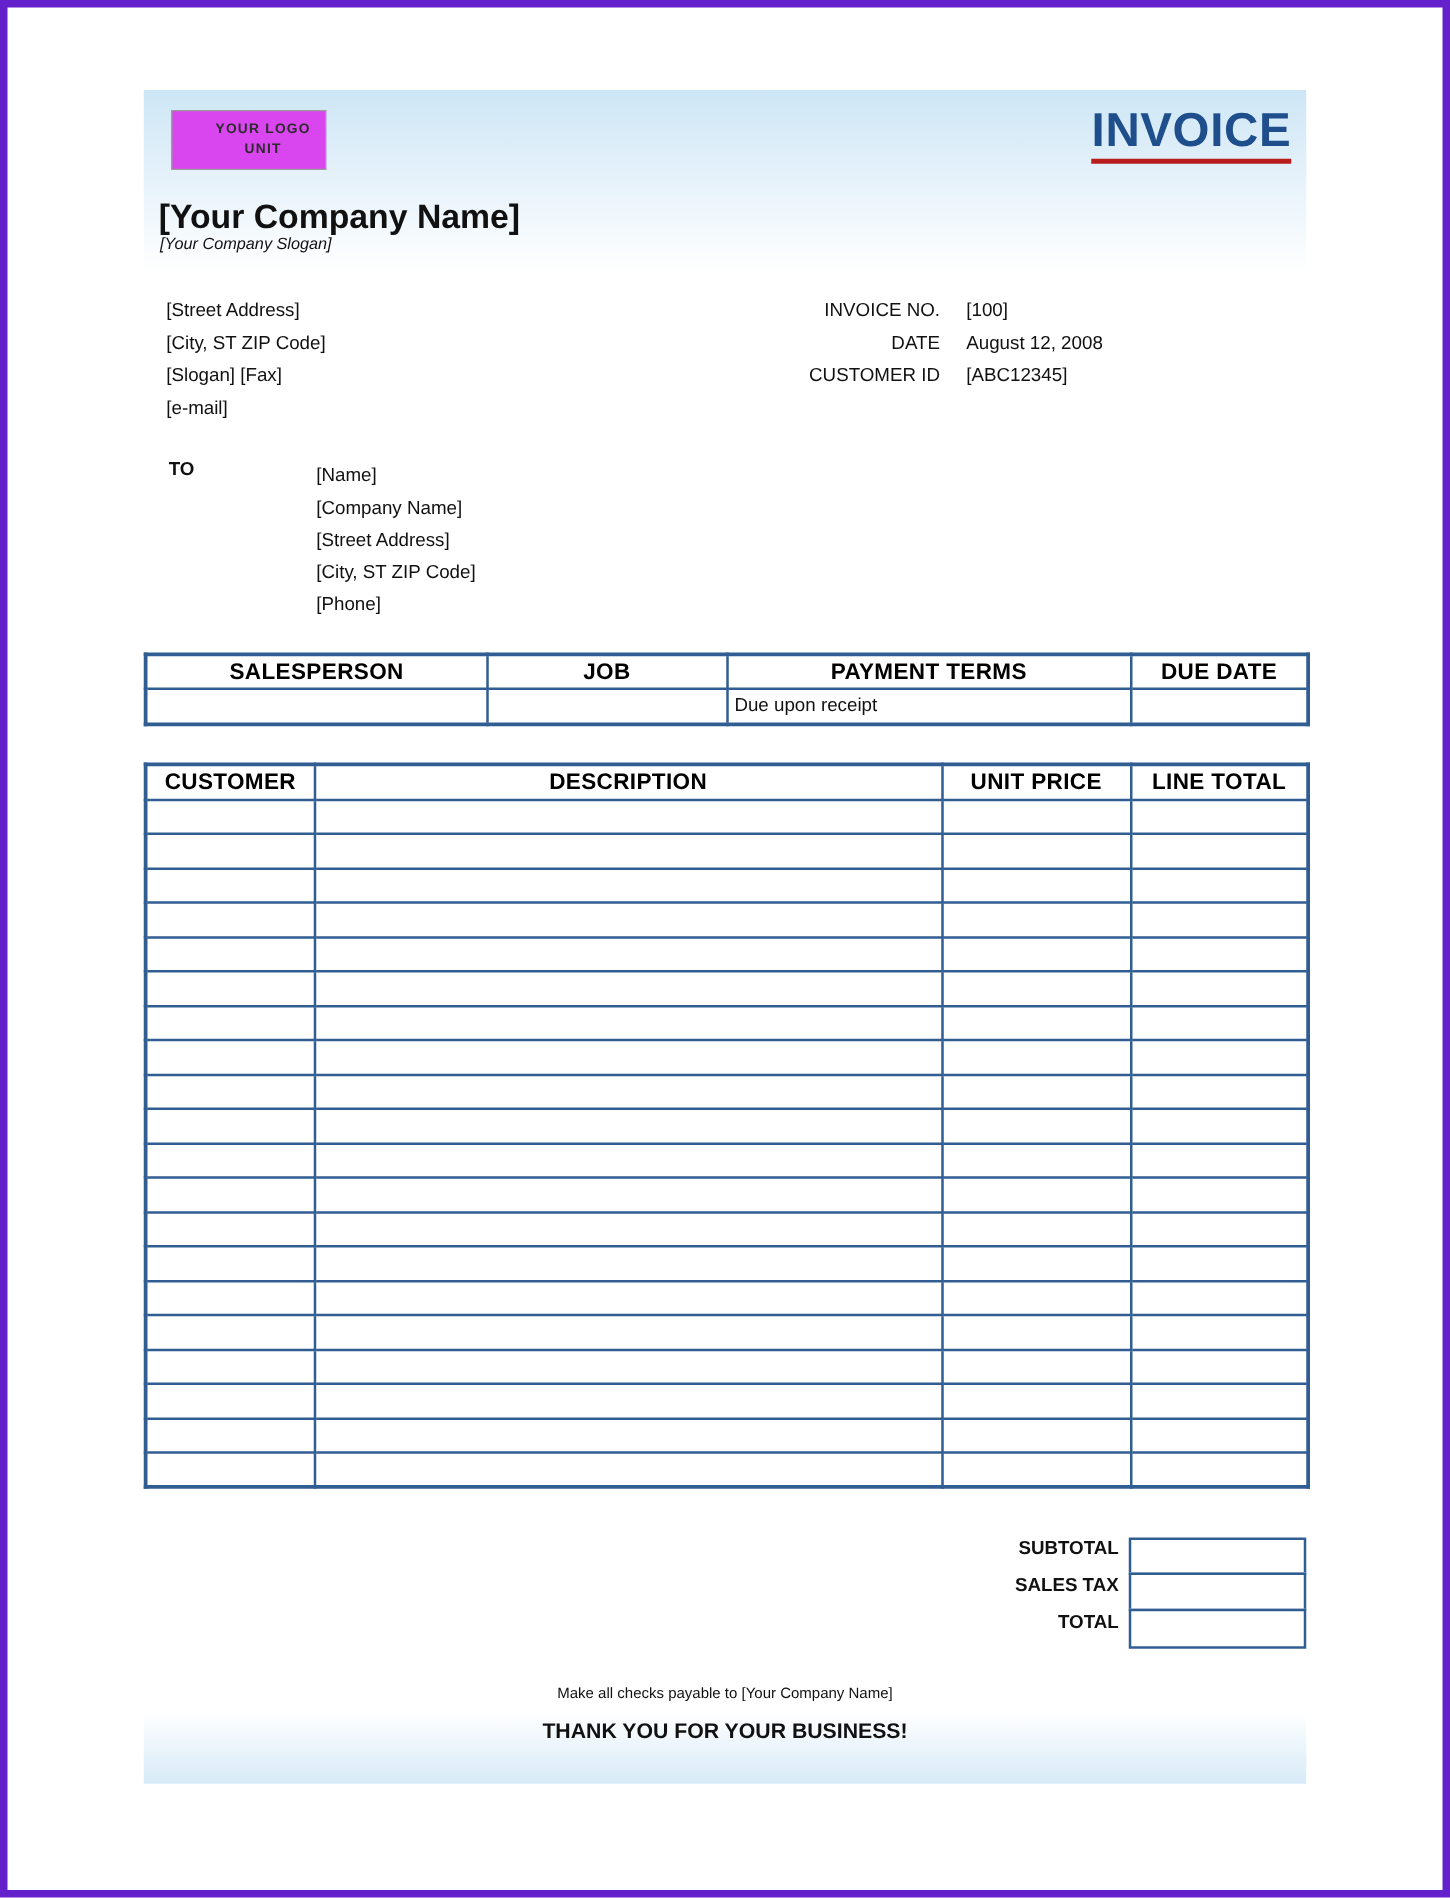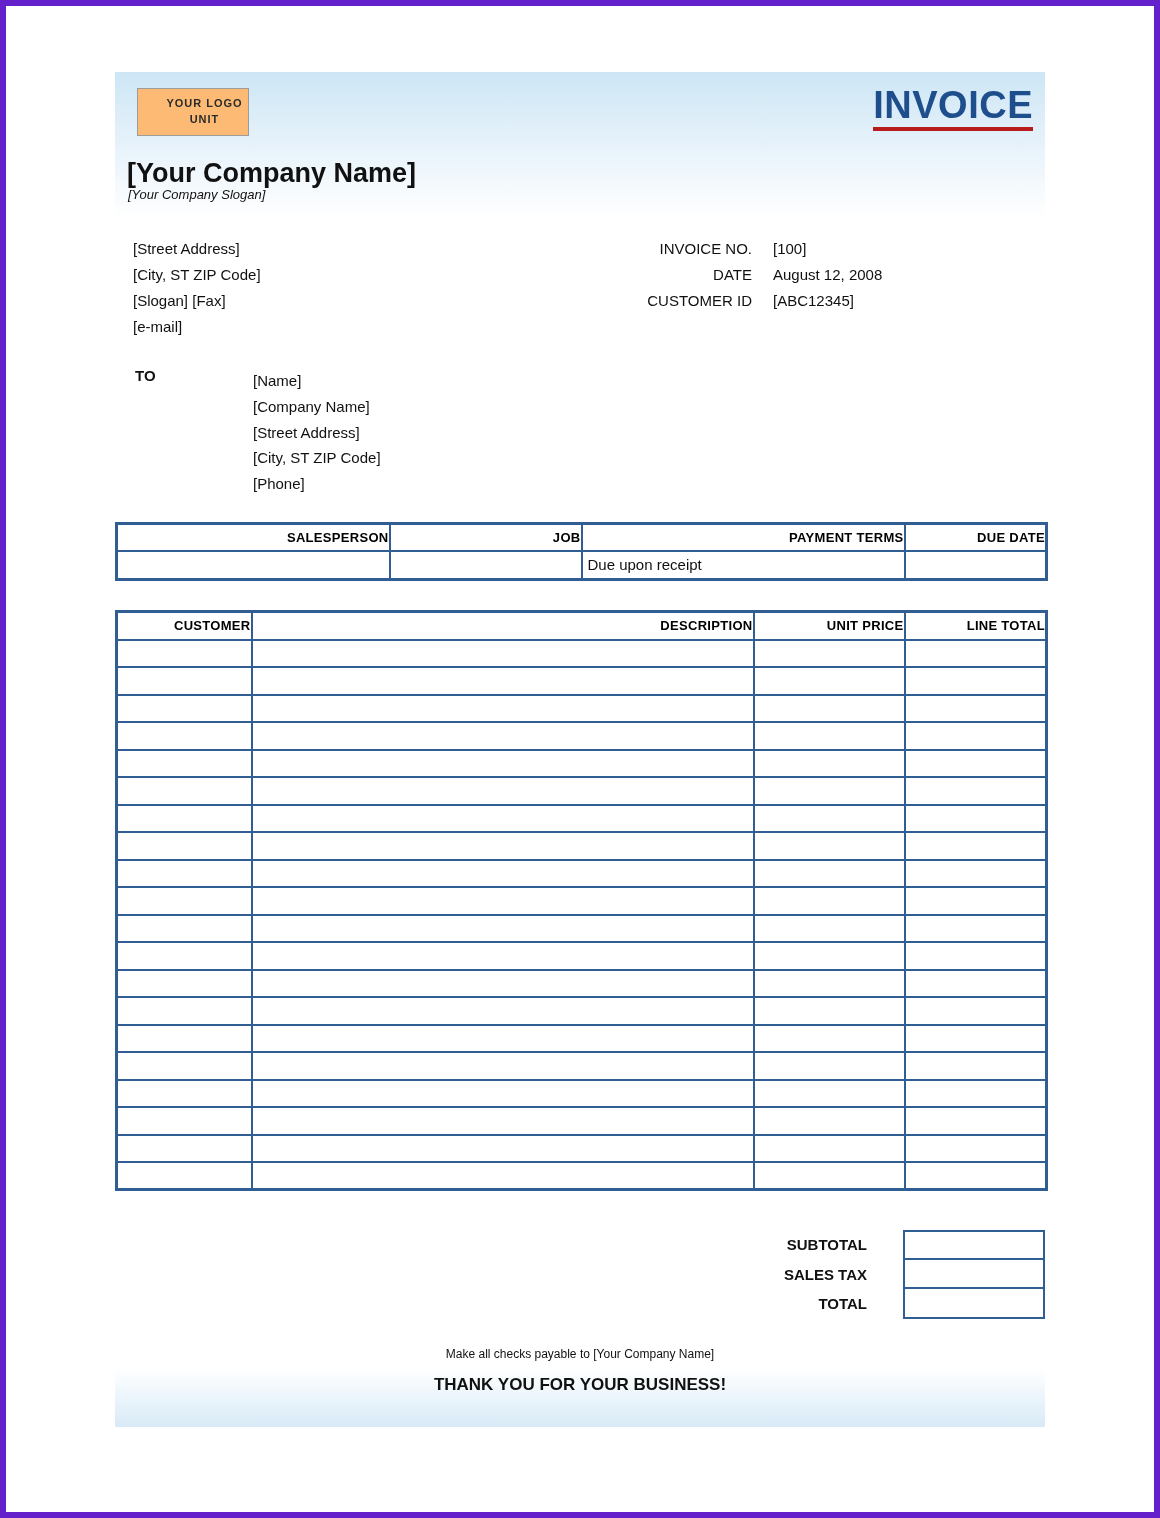--- a/index.html
+++ b/index.html
@@ -18,22 +18,22 @@
   .top-band {
     left: 109px; top: 66px; width: 930px; height: 146px;
     background: linear-gradient(to bottom, #cde6f5 0%, #e4f1fa 45%, #ffffff 100%);
   }
   .bottom-band {
     left: 109px; top: 1363px; width: 930px; height: 58px;
     background: linear-gradient(to bottom, rgba(255,255,255,0) 0%, #d7eaf7 100%);
   }
 
   .logo-box {
-    left: 131px; top: 82px; width: 112px; height: 48px;
-    background: #fdba74; border: 1px solid #9b9b9b;
+    left: 131px; top: 82px; width: 124px; height: 48px;
+    background: #d946ef; border: 1px solid #9b9b9b;
     display: flex; align-items: center; justify-content: center; text-align: center;
     font-size: 11px; font-weight: bold; letter-spacing: 1px; line-height: 1.45; color: #2b2b2b; padding-left: 23px;
   }
 
   .invoice-title {
     top: 80px; right: 121px;
     font-size: 38px; font-weight: 800; letter-spacing: 0.5px; line-height: 1;
     color: #1e4e8c;
     padding-bottom: 3px;
     border-bottom: 4px solid #b91c1c;
@@ -49,33 +49,33 @@
   .meta-label { flex: 0 0 232px; text-align: right; }
   .meta-value { margin-left: 21px; }
 
   .to-label { left: 129px; top: 361px; font-size: 15px; font-weight: bold; }
   .to-block { left: 247px; top: 362px; font-size: 15px; line-height: 25.8px; }
 
   table { border-collapse: collapse; table-layout: fixed; background: #ffffff; }
   .blue-table { border: 3px solid #315e92; }
   .blue-table th, .blue-table td { border: 2px solid #315e92; }
   .blue-table th {
-    font-size: 13px; font-weight: bold; letter-spacing: 0.3px;
-    text-align: right; vertical-align: middle; color: #000;
+    font-size: 18px; font-weight: bold; letter-spacing: 0.3px;
+    text-align: center; vertical-align: middle; color: #000;
   }
   .info-table { left: 109px; top: 516px; width: 930px; }
   .info-table th { height: 27px; }
   .info-table td { height: 29px; font-size: 15px; vertical-align: middle; padding: 0 5px; }
 
   .items-table { left: 109px; top: 604px; width: 930px; }
   .items-table th { height: 28px; }
   .items-table td { height: 27.5px; font-size: 15px; padding: 0 5px; }
 
   .totals-block { left: 109px; top: 1224px; width: 930px; }
-  .totals-row { display: flex; align-items: center; height: 29.5px; gap: 28px; }
+  .totals-row { display: flex; align-items: flex-start; height: 29.5px; }
   .totals-row + .totals-row .totals-box { margin-top: -2px; height: 31.5px; }
   .totals-label {
     flex: 1 1 auto; text-align: right; font-size: 15px; font-weight: bold;
     padding-right: 8px;
   }
   .totals-box {
     flex: 0 0 142px; height: 29.5px; background: #ffffff;
     border: 2px solid #315e92;
     font-size: 15px; padding: 0 5px; display: flex; align-items: center;
   }

